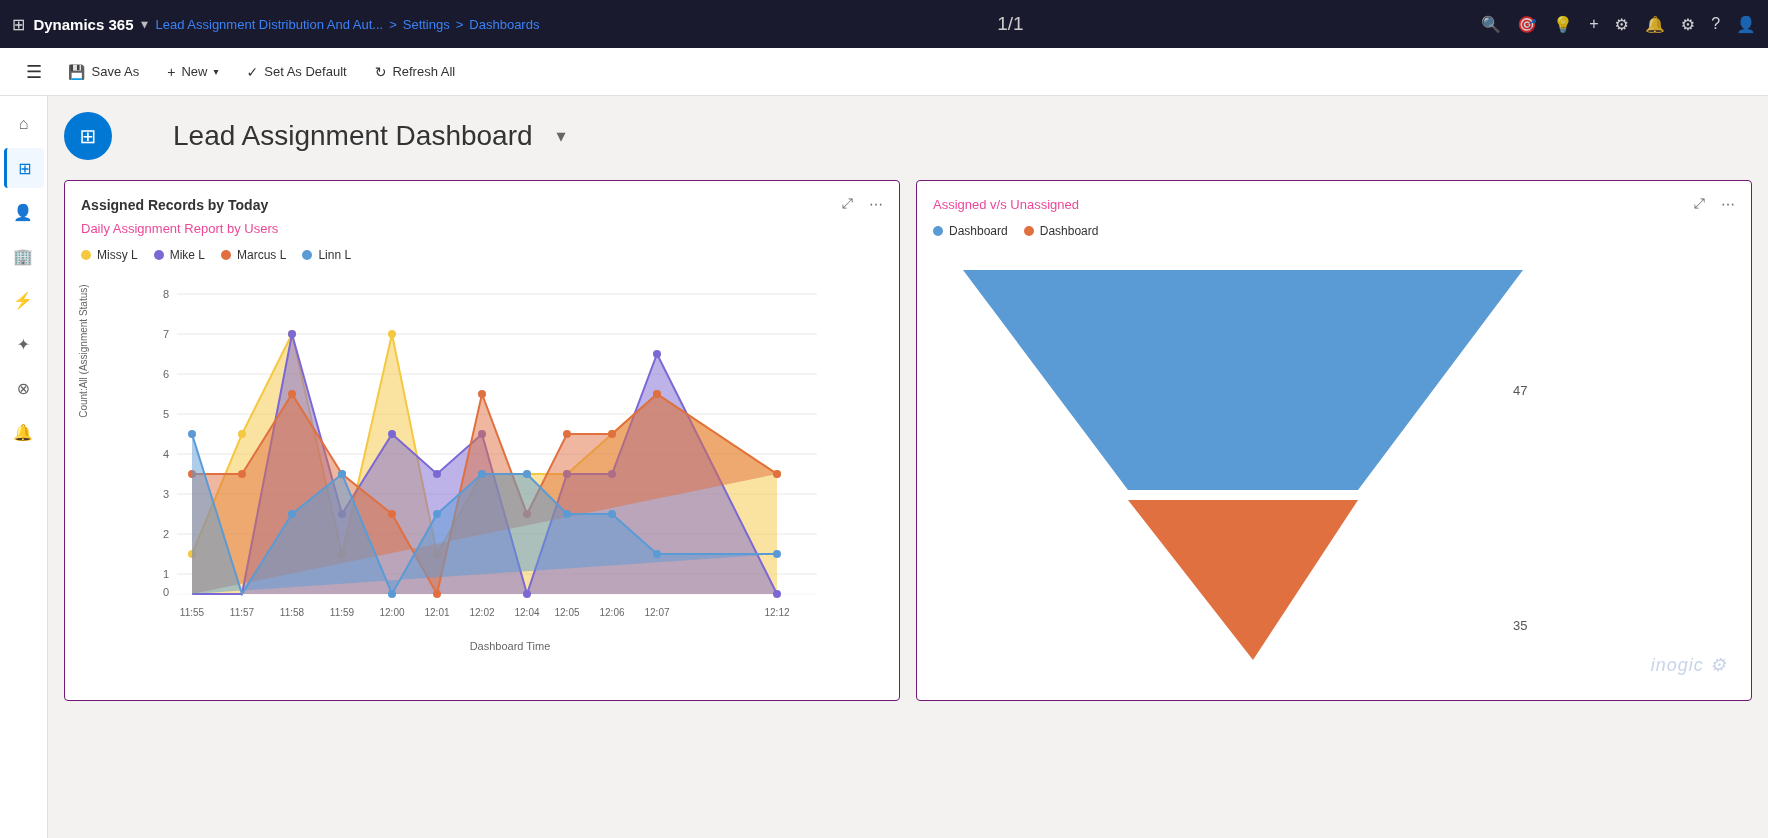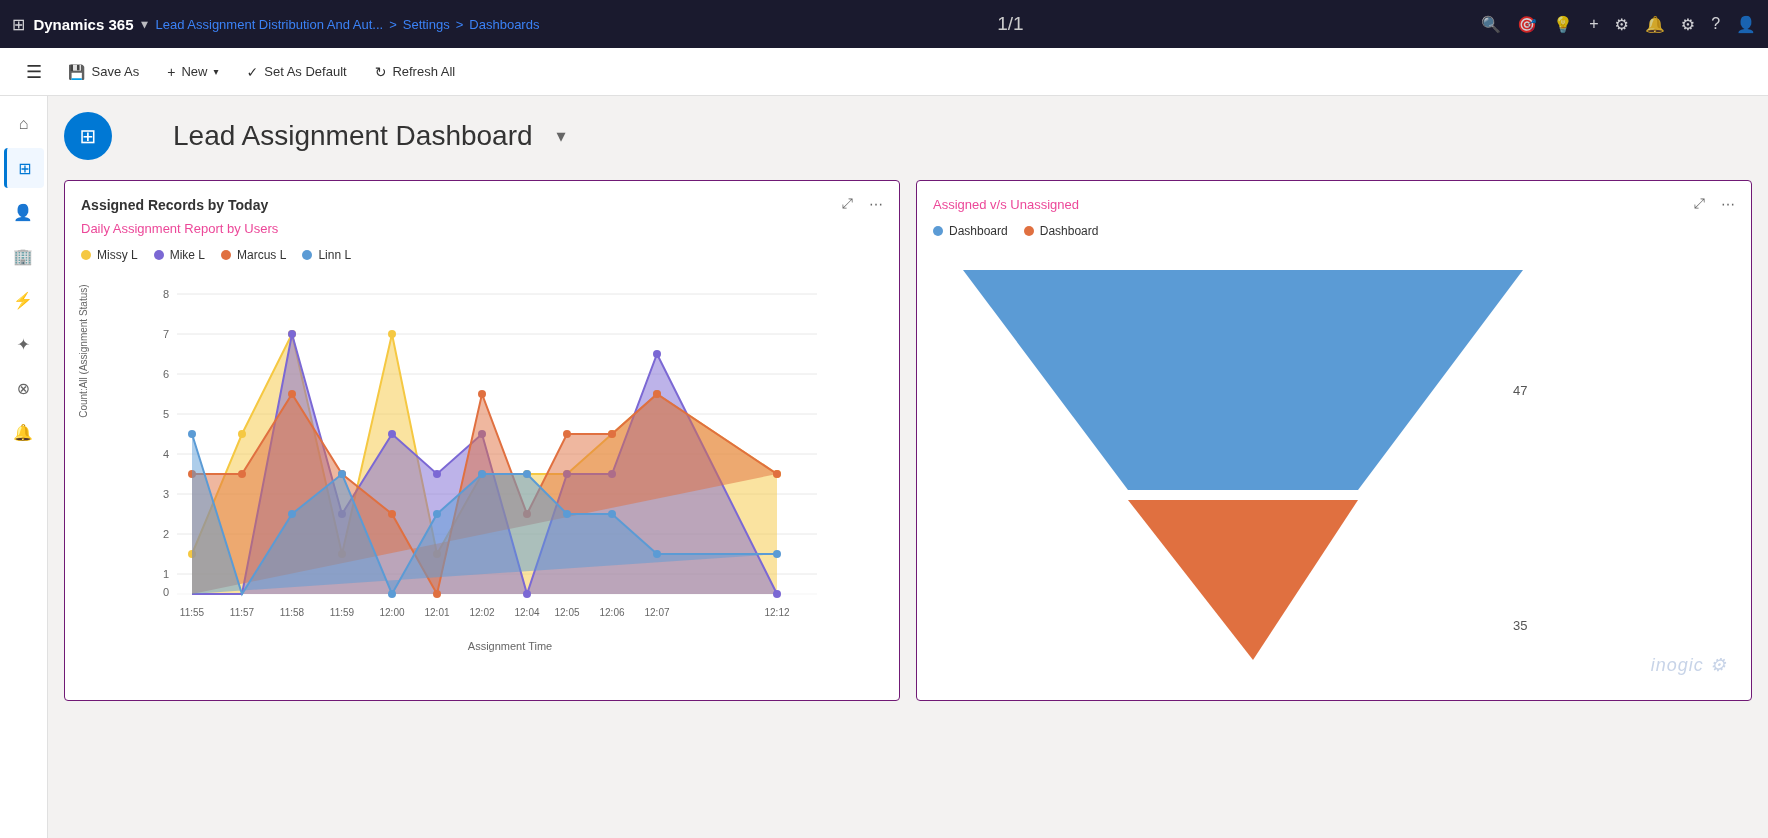--- a/index.html
+++ b/index.html
@@ -370,21 +370,21 @@
             <circle cx="205" cy="200" r="4" fill="#5b9bd5"></circle>
             <circle cx="255" cy="320" r="4" fill="#5b9bd5"></circle>
             <circle cx="300" cy="240" r="4" fill="#5b9bd5"></circle>
             <circle cx="345" cy="200" r="4" fill="#5b9bd5"></circle>
             <circle cx="390" cy="200" r="4" fill="#5b9bd5"></circle>
             <circle cx="430" cy="240" r="4" fill="#5b9bd5"></circle>
             <circle cx="475" cy="240" r="4" fill="#5b9bd5"></circle>
             <circle cx="520" cy="280" r="4" fill="#5b9bd5"></circle>
             <circle cx="640" cy="280" r="4" fill="#5b9bd5"></circle>
           </svg>
-          <div style="text-align:center;font-size:11px;color:#666;margin-top:2px;">Assignment Time</div>
+          <div style="text-align:center;font-size:11px;color:#666;margin-top:2px;">Dashboard Time</div>
         </div>
       </div>
 
       <div class="chart-card">
         <div class="chart-card-actions">
           <button class="chart-action-btn">⤢</button>
           <button class="chart-action-btn">⋯</button>
         </div>
         <div class="chart-card-subtitle">Assigned v/s Unassigned</div>
         <div class="legend">

